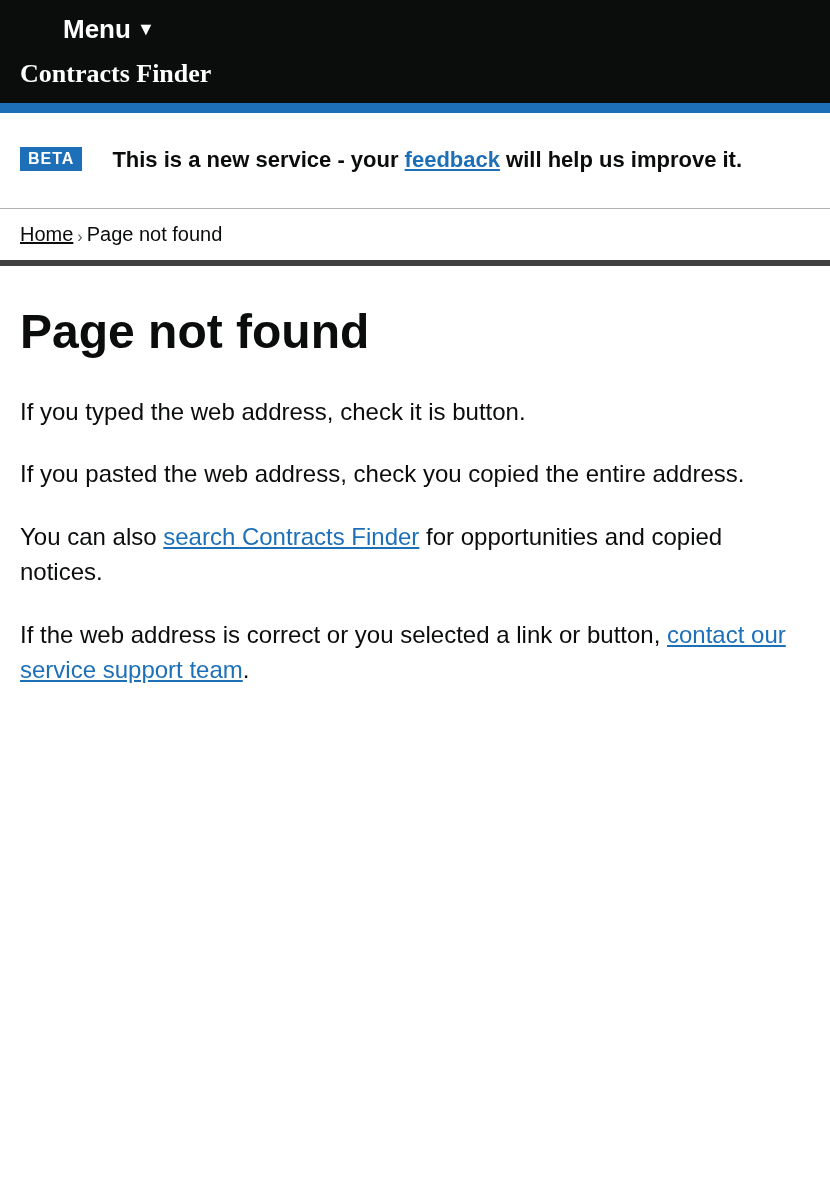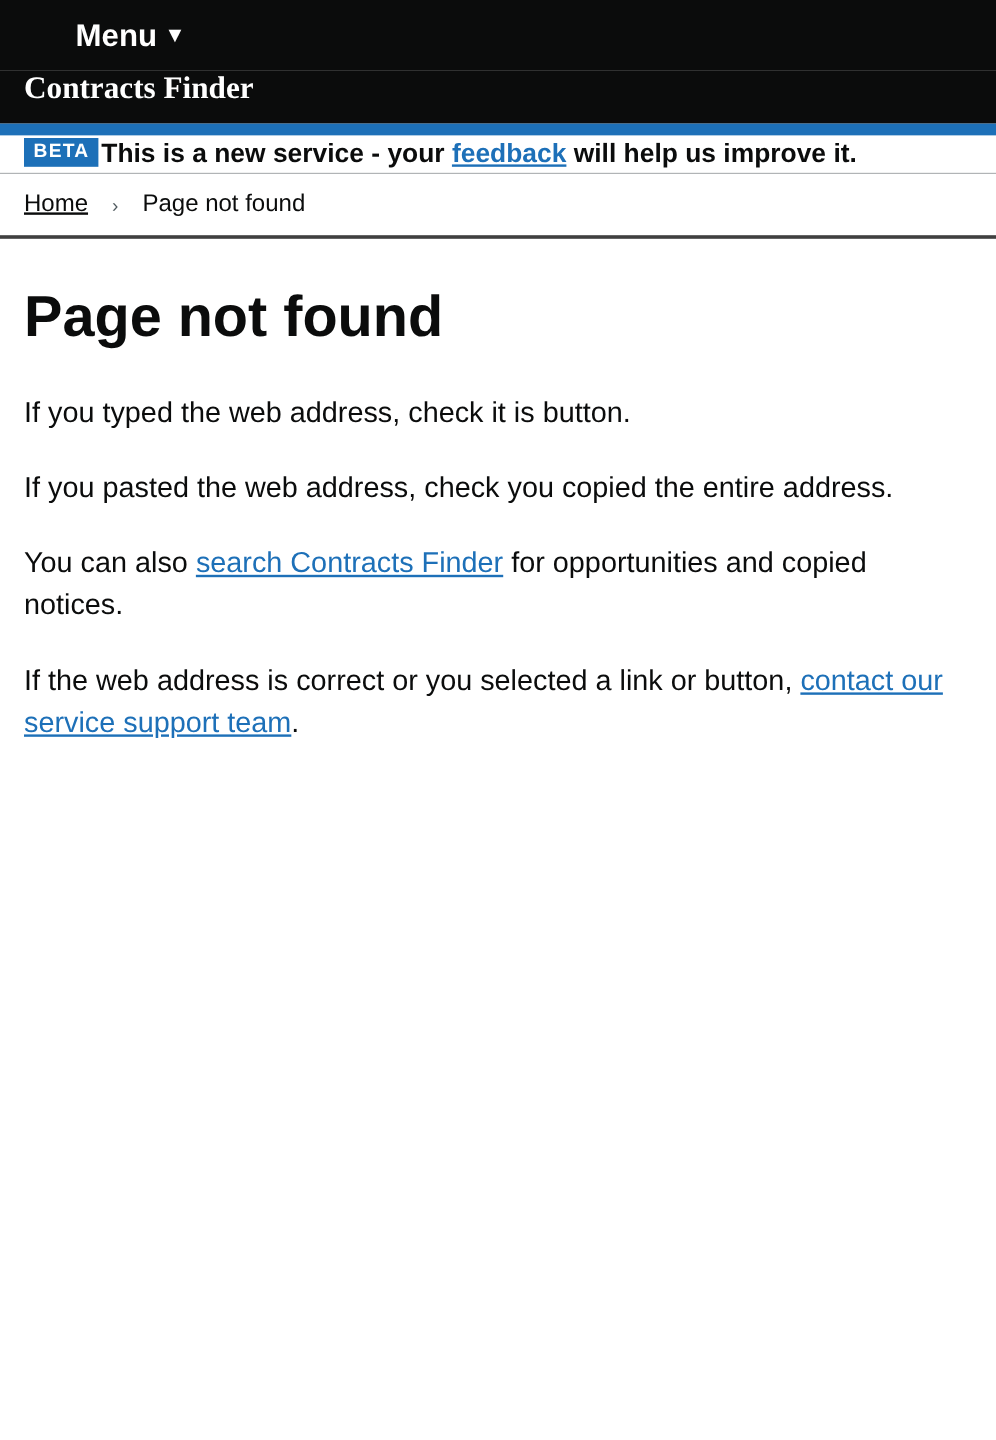--- a/index.html
+++ b/index.html
@@ -73,24 +73,24 @@
     
     .blue-bar {
       height: 10px;
       background: #1d70b8;
       width: 100%;
     }
 
     
     .beta-banner {
       background: #ffffff;
-      padding: 0 20px;
+      padding: 32px 20px;
       display: flex;
       align-items: flex-start;
-      gap: 2px;
+      gap: 30px;
       border-bottom: 1px solid #b1b4b6;
     }
 
     .beta-badge {
       background: #1d70b8;
       color: #ffffff;
       font-size: 16px;
       font-weight: bold;
       padding: 3px 8px;
       letter-spacing: 1px;
@@ -109,22 +109,22 @@
       color: #1d70b8;
       text-decoration: underline;
     }
 
     
     .breadcrumb {
       padding: 14px 20px;
       font-size: 20px;
       display: flex;
       align-items: flex-end;
-      gap: 20px;
-      border-bottom: 3px solid #404040;
+      gap: 4px;
+      border-bottom: 6px solid #404040;
     }
 
     .breadcrumb a {
       color: #0b0c0c;
       text-decoration: underline;
     }
 
     .breadcrumb-separator {
       color: #505a5f;
       font-size: 16px;

